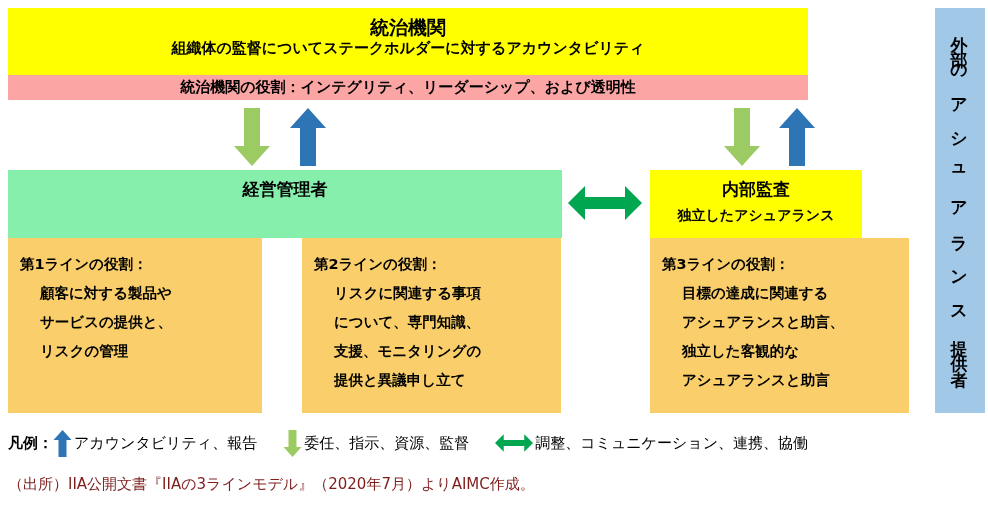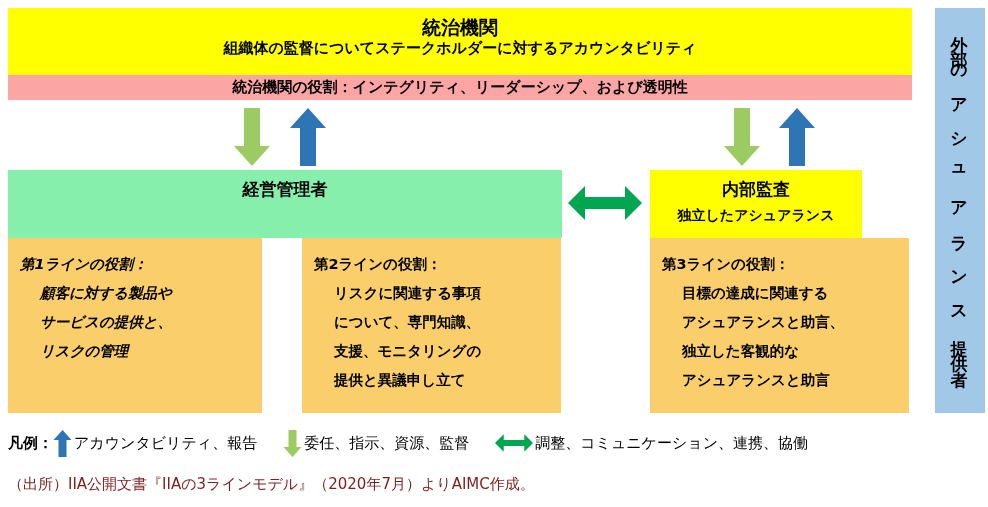--- a/index.html
+++ b/index.html
@@ -3,35 +3,35 @@
 <meta charset="utf-8">
 <style>
   html,body{margin:0;padding:0;background:#fff;}
   .canvas{
     position:relative;width:988px;height:507px;background:#ffffff;
     font-family:"DejaVu Sans","Liberation Sans",sans-serif;color:#000;
     overflow:hidden;
   }
   .abs{position:absolute;}
   
-  .gov-box{left:8px;top:8px;width:904px;height:92px;background:#ffff00;}
+  .gov-box{left:8px;top:8px;width:800px;height:92px;background:#ffff00;}
   .gov-title{padding-top:7px;text-align:center;font-size:19px;font-weight:bold;line-height:24px;}
   .gov-sub{text-align:center;font-size:15px;font-weight:bold;line-height:18px;}
   .gov-role{position:absolute;left:0;bottom:0;width:100%;height:25px;background:#fca5a5;
     text-align:center;font-size:15px;font-weight:bold;line-height:25px;}
   
   .mgmt-box{left:8px;top:170px;width:554px;height:68px;background:#86efac;}
   .audit-box{left:650px;top:170px;width:212px;height:68px;background:#ffff00;}
   .mid-title{padding-top:8px;text-align:center;font-size:17px;font-weight:bold;line-height:22px;}
   .mid-sub{margin-top:6px;text-align:center;font-size:14px;font-weight:bold;line-height:18px;}
   
   .line-box{top:238px;height:175px;background:#F9CE6B;font-size:14.5px;font-weight:bold;}
   .line-box .ttl{margin:12px 0 0 12px;line-height:29px;white-space:nowrap;}
   .line-box .ln{margin-left:32px;line-height:29px;white-space:nowrap;}
-  .line1{left:8px;width:254px;font-style:italic;}
+  .line1{left:8px;width:254px;}
   .line2{left:302px;width:259px;}
   .line3{left:650px;width:259px;}
   
   .ext-strip{left:935px;top:8px;width:50px;height:405px;background:#A2C8E8;
     display:flex;justify-content:center;}
   .ext-label{writing-mode:vertical-rl;text-orientation:upright;
     font-size:17px;font-weight:bold;letter-spacing:15px;padding-top:14px;color:#000;}
   
   svg{display:block;}
   .fill-green{fill:#9DCB63;}

